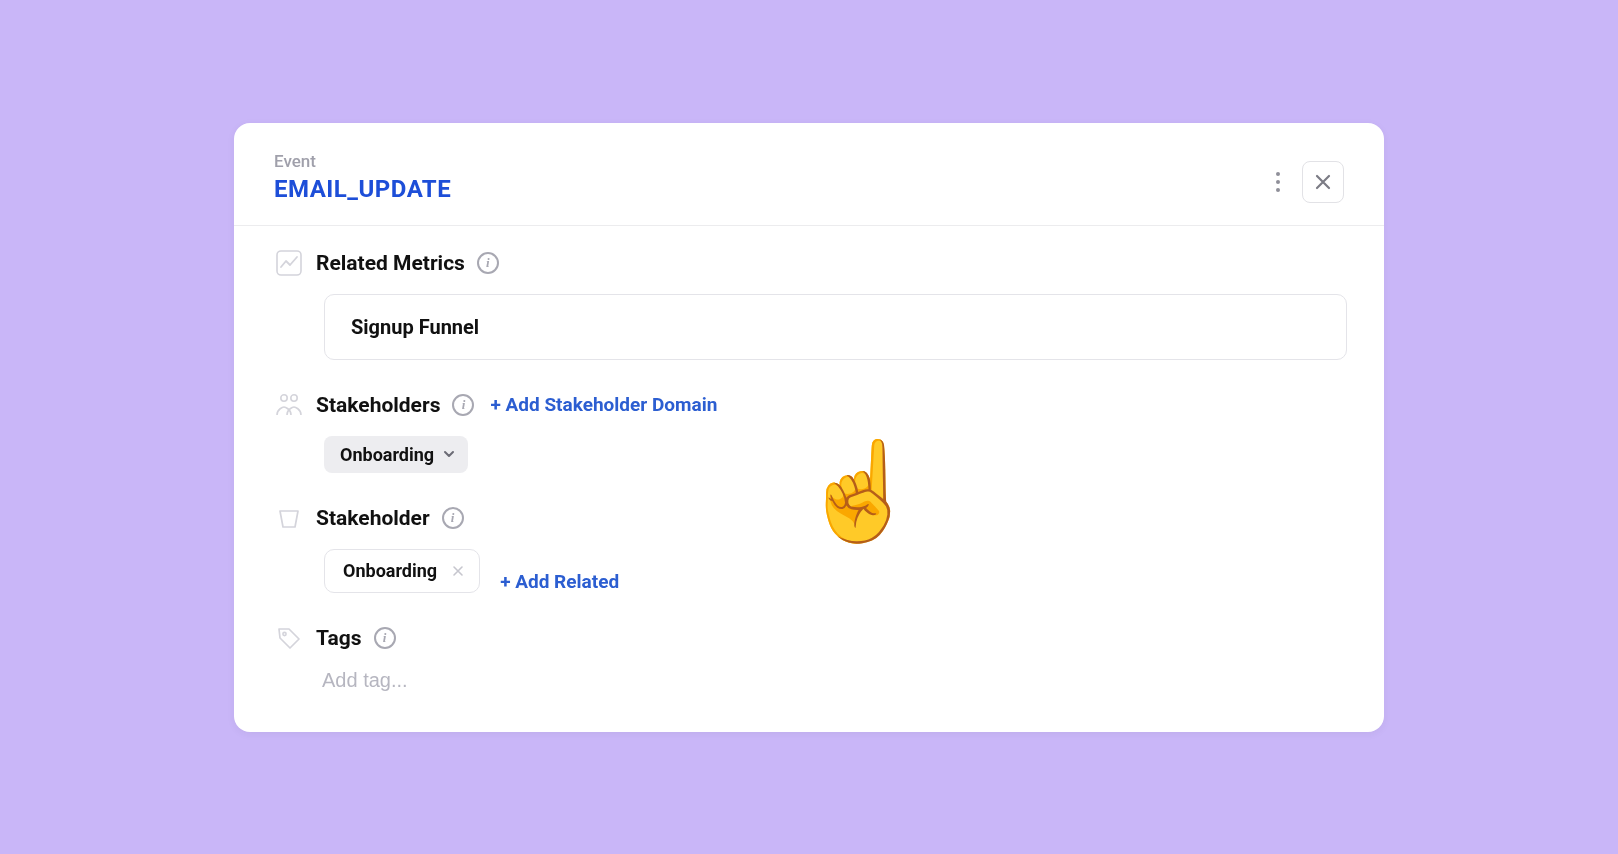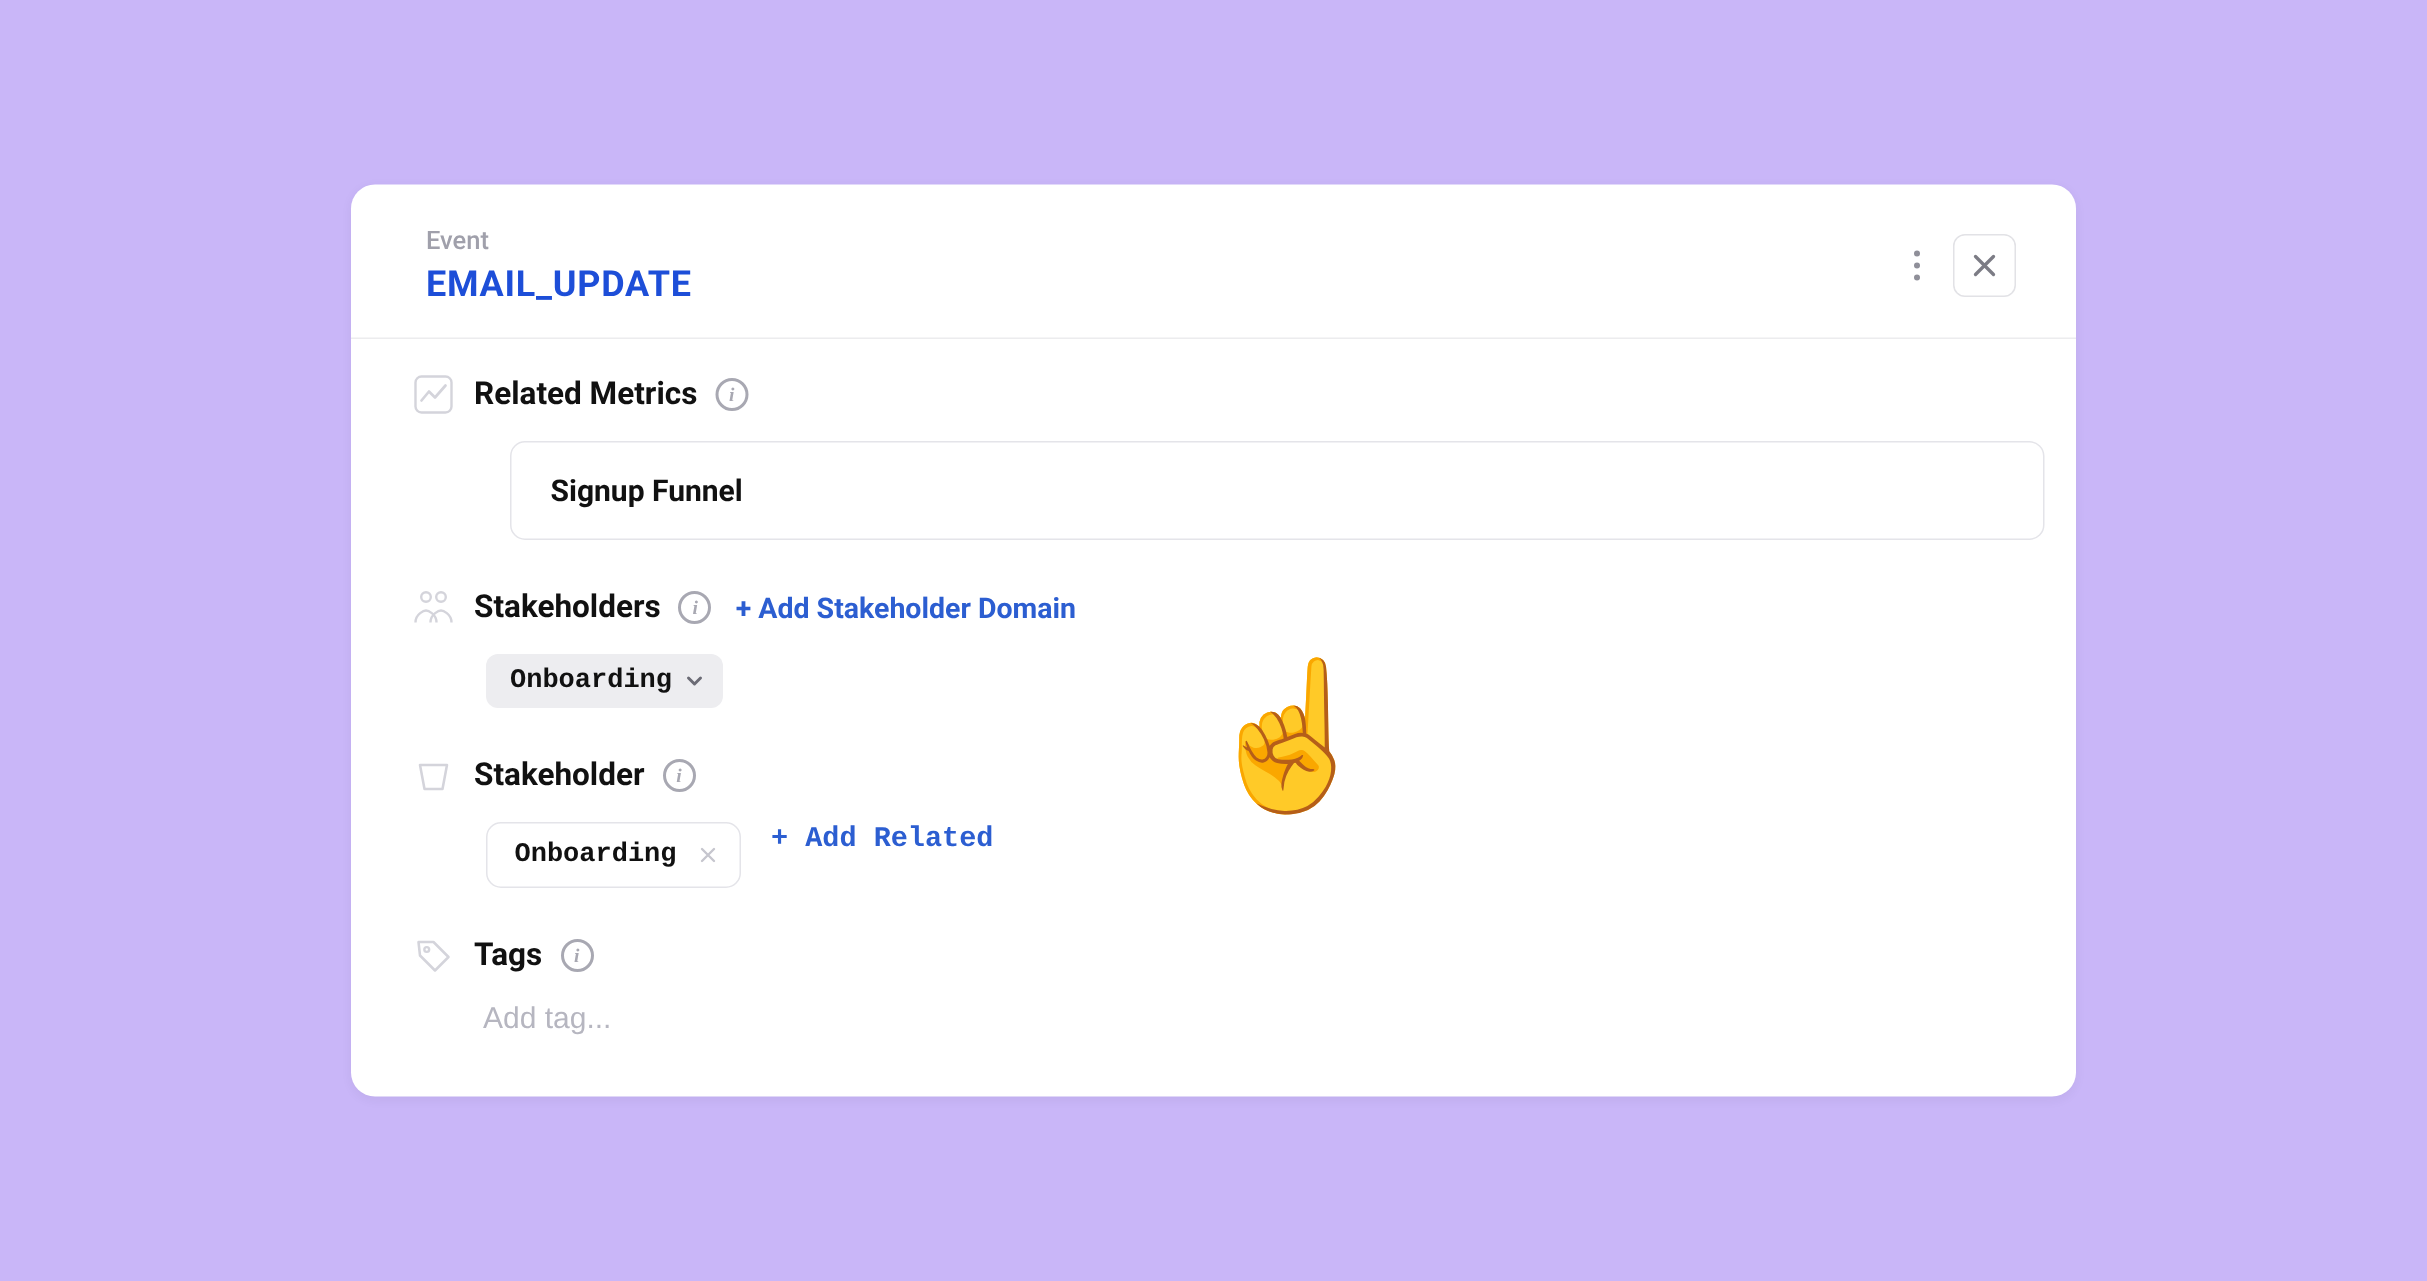--- a/index.html
+++ b/index.html
@@ -15,23 +15,23 @@
   .card {
     width: 1150px;
     background: #fff;
     border-radius: 16px;
     box-shadow: 0 2px 8px rgba(0,0,0,0.05);
     position: relative;
     overflow: visible;
   }
   .card-header {
     display: flex;
-    align-items: center;
+    align-items: flex-end;
     justify-content: space-between;
-    padding: 28px 40px 22px 50px;
+    padding: 28px 40px 22px 40px;
     border-bottom: 1px solid #ececee;
   }
   .header-titles { display: flex; flex-direction: column; }
   .eyebrow {
     font-size: 17px;
     color: #a0a0ab;
     font-weight: 500;
     margin-bottom: 4px;
   }
   .title {
@@ -112,32 +112,32 @@
     cursor: pointer;
   }
   .add-link {
     font-size: 19px;
     font-weight: 700;
     color: #2c5ed1;
     cursor: pointer;
     margin-left: 4px;
   }
   .metric-row {
-    margin-left: 66px;
+    margin-left: 50px;
     width: calc(100% - 50px);
   }
   .metric-box {
     border: 1px solid #e4e4e9;
     border-radius: 10px;
     padding: 20px 26px;
     font-size: 20px;
     font-weight: 700;
     color: #111;
   }
-  .content-indent { margin-left: 50px; display: flex; align-items: flex-start; gap: 16px; font-family: Liberation Mono, monospace; }
+  .content-indent { margin-left: 50px; display: flex; align-items: flex-end; gap: 16px; }
   .chip-filled {
     background: #ededf0;
     border-radius: 8px;
     padding: 8px 12px 8px 16px;
     display: inline-flex;
     align-items: center;
     gap: 8px;
     font-size: 18px;
     font-weight: 700;
     color: #111;

